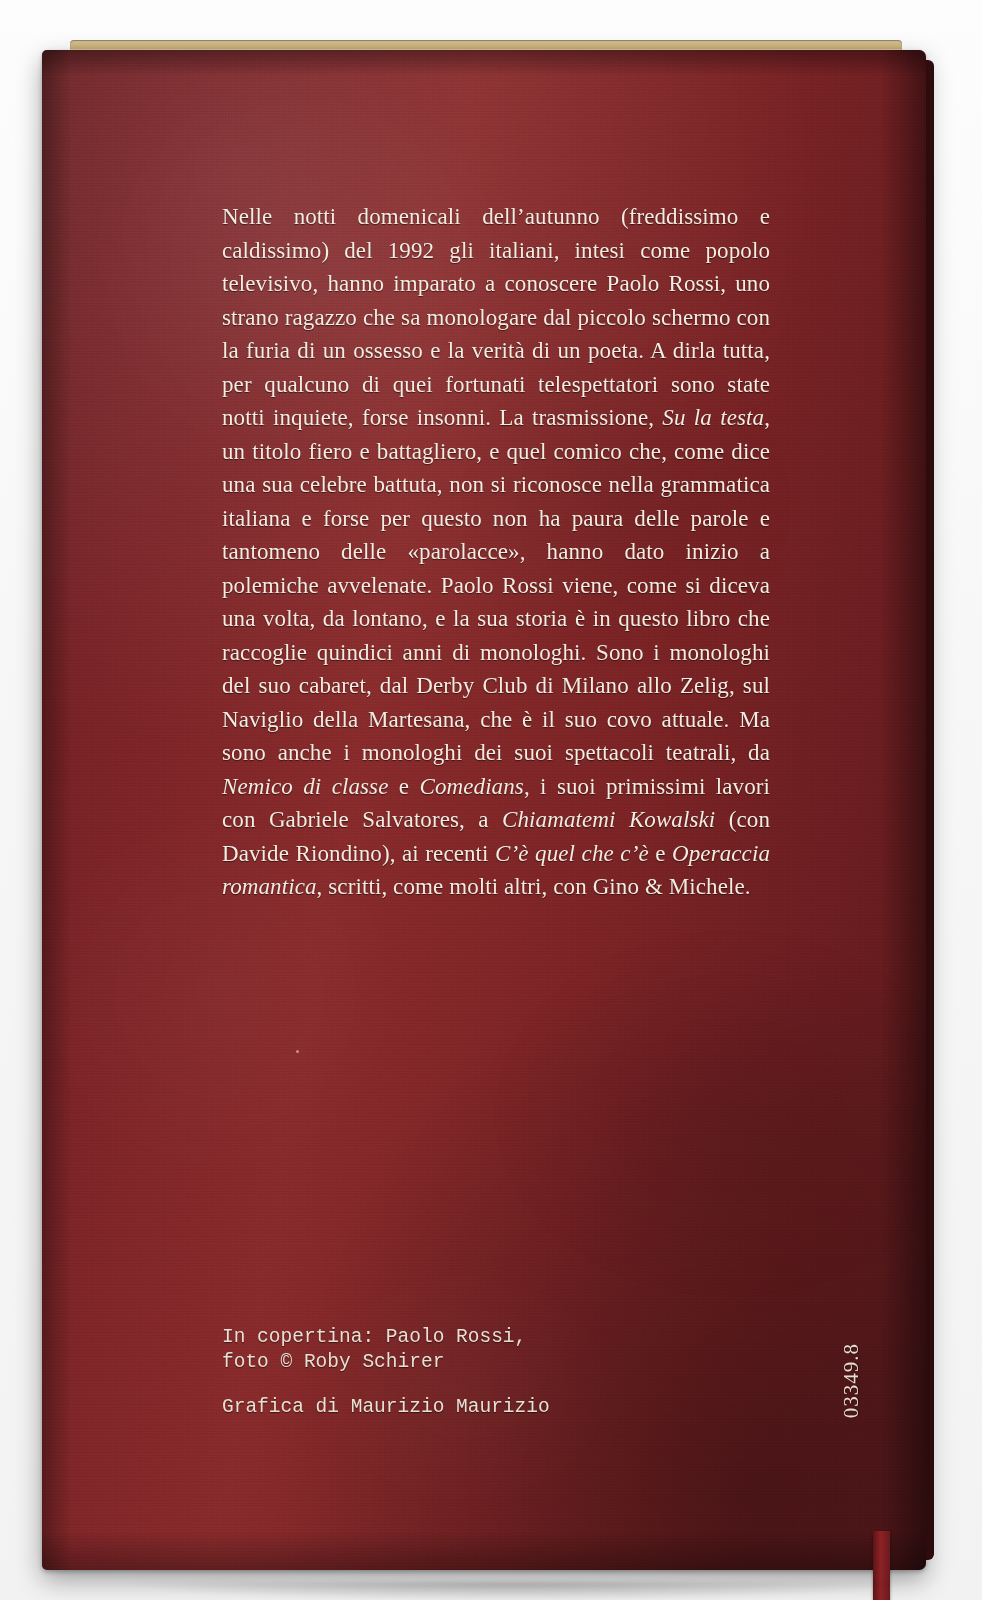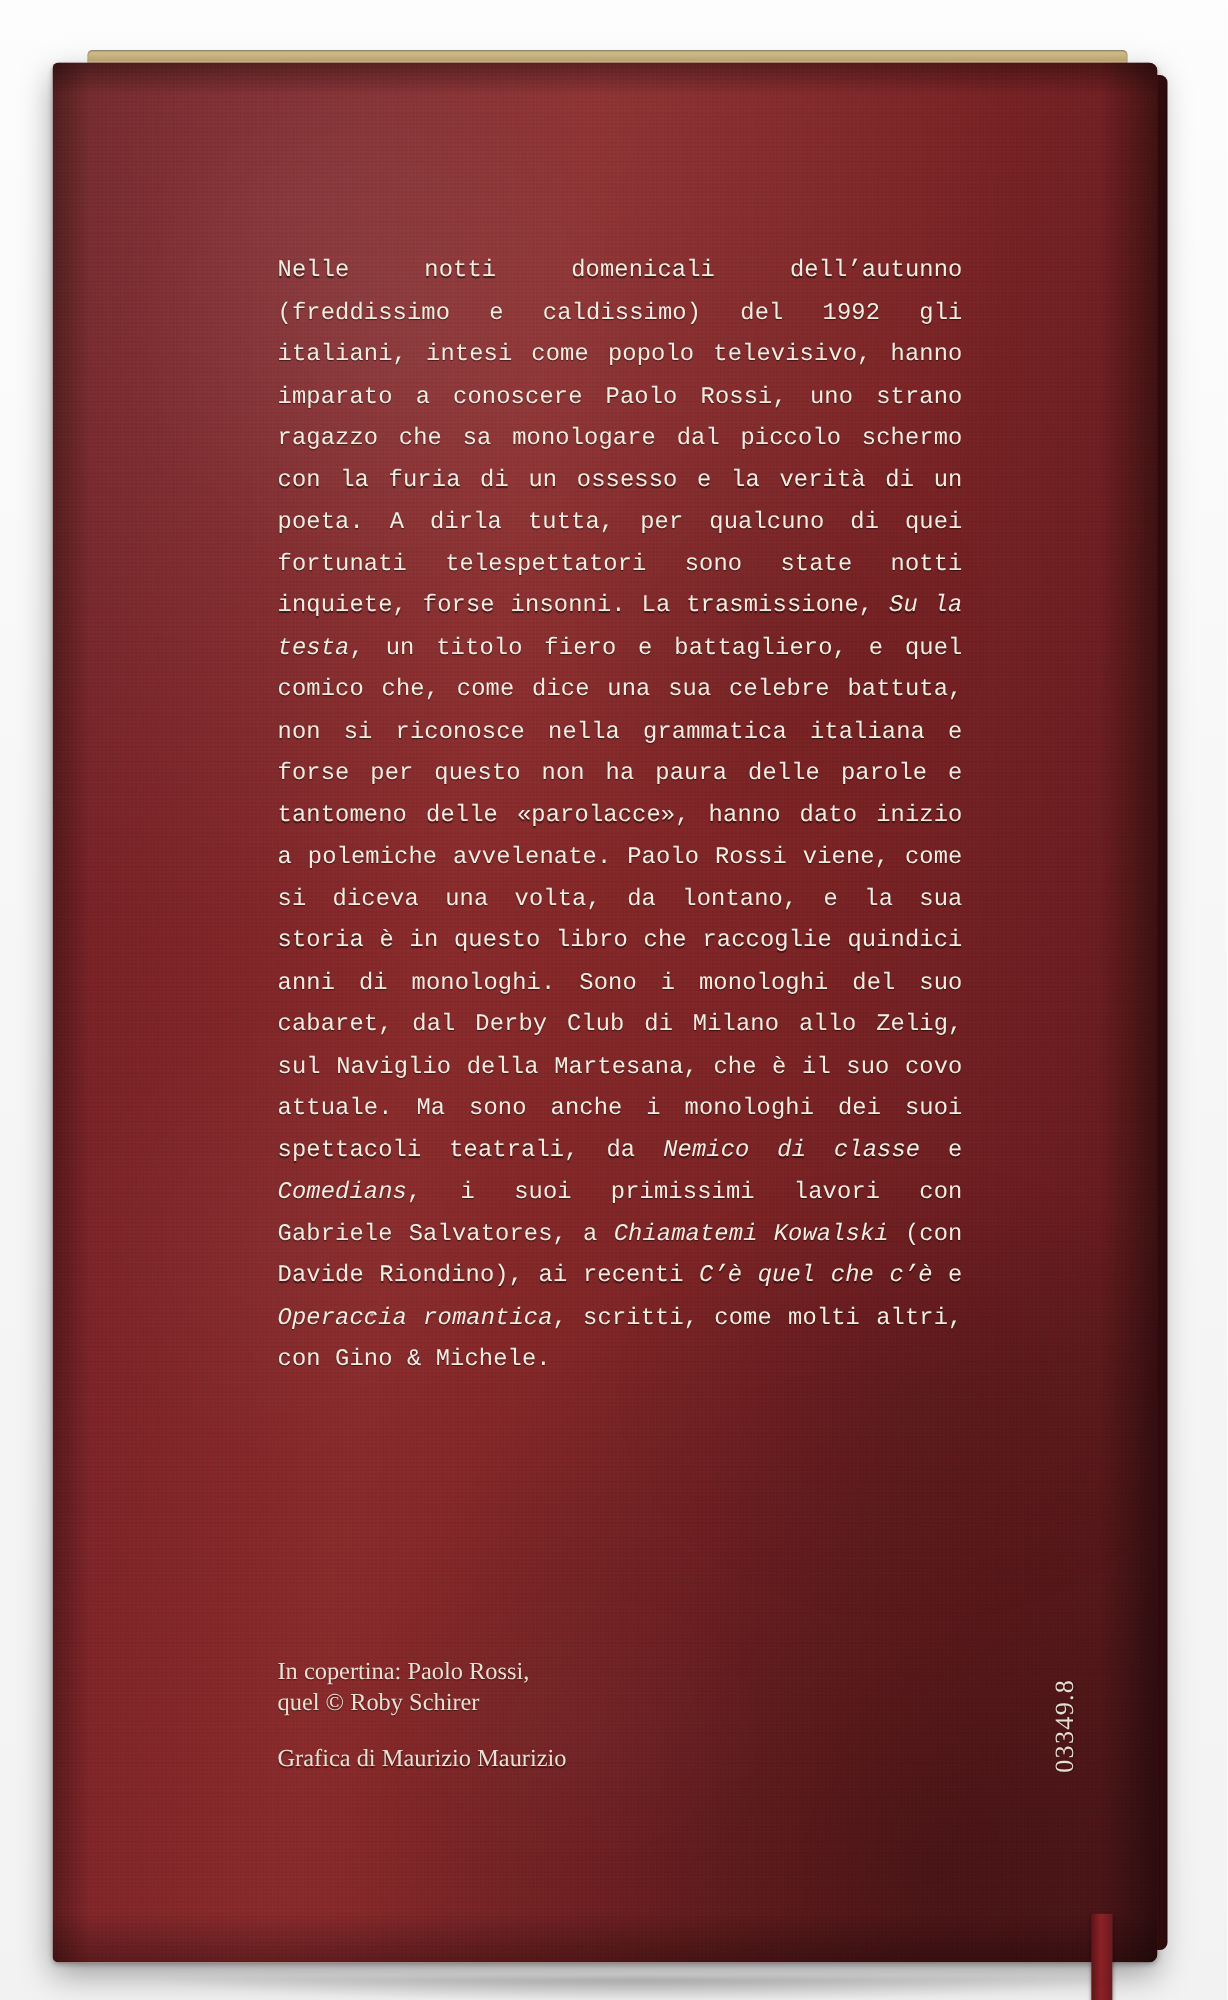--- a/index.html
+++ b/index.html
@@ -130,22 +130,22 @@
     pointer-events: none;
   }
 
   
   .blurb {
     position: absolute;
     left: 180px;
     top: 150px;
     width: 548px;
     color: #f3ece1;
-    font-family: Liberation Mono, monospace;
-    font-size: 19px;
+    font-family: Liberation Serif, serif;
+    font-size: 23px;
     line-height: 33.5px;
     text-align: justify;
     text-justify: inter-word;
     letter-spacing: 0.1px;
     text-shadow: 0 1px 1px rgba(0,0,0,0.55);
     -webkit-hyphens: none;
     hyphens: none;
   }
   .blurb i { font-style: italic; }
 
@@ -160,21 +160,21 @@
     background: rgba(240,230,215,0.55);
   }
 
   
   .credits {
     position: absolute;
     left: 180px;
     bottom: 150px;
     width: 420px;
     color: #e9e0d4;
-    font-family: Liberation Serif, serif;
+    font-family: Liberation Mono, monospace;
     font-size: 19.5px;
     line-height: 25px;
     text-shadow: 0 1px 1px rgba(0,0,0,0.5);
   }
   .credits .gap { height: 20px; }
 
   
   .code-vertical {
     position: absolute;
     right: 62px;
@@ -247,21 +247,21 @@
       <div class="edge-left"></div>
       <div class="edge-right"></div>
       <div class="edge-bottom"></div>
 
       <div class="blurb">Nelle notti domenicali dell’autunno (freddissimo e caldissimo) del 1992 gli italiani, intesi come popolo televisivo, hanno imparato a conoscere Paolo Rossi, uno strano ragazzo che sa monologare dal piccolo schermo con la furia di un ossesso e la verità di un poeta. A dirla tutta, per qualcuno di quei fortunati telespettatori sono state notti inquiete, forse insonni. La trasmissione, <i>Su la testa</i>, un titolo fiero e battagliero, e quel comico che, come dice una sua celebre battuta, non si riconosce nella grammatica italiana e forse per questo  non ha paura delle parole e tantomeno delle «parolacce», hanno dato inizio a polemiche avvelenate. Paolo Rossi viene, come si diceva una volta, da lontano, e la sua storia è in questo libro che raccoglie quindici anni di monologhi. Sono i monologhi del suo cabaret, dal Derby Club di Milano allo Zelig, sul Naviglio della Martesana, che è il suo covo attuale. Ma sono anche i monologhi dei suoi spettacoli teatrali, da <i>Nemico di classe</i> e <i>Comedians</i>, i suoi primissimi lavori con Gabriele Salvatores, a <i>Chiamatemi Kowalski</i> (con Davide Riondino), ai recenti <i>C’è quel che c’è</i> e <i>Operaccia romantica</i>, scritti, come molti altri, con Gino &amp; Michele.</div>
 
       <div class="dot-artifact"></div>
 
       <div class="credits">
         <div>In copertina: Paolo Rossi,</div>
-        <div>quel © Roby Schirer</div>
+        <div>foto © Roby Schirer</div>
         <div class="gap"></div>
         <div>Grafica di Maurizio Maurizio</div>
       </div>
 
       <div class="code-vertical">03349.8</div>
     </div>
 
     <div class="ribbon"></div>
     <div class="book-shadow"></div>
   </div>

